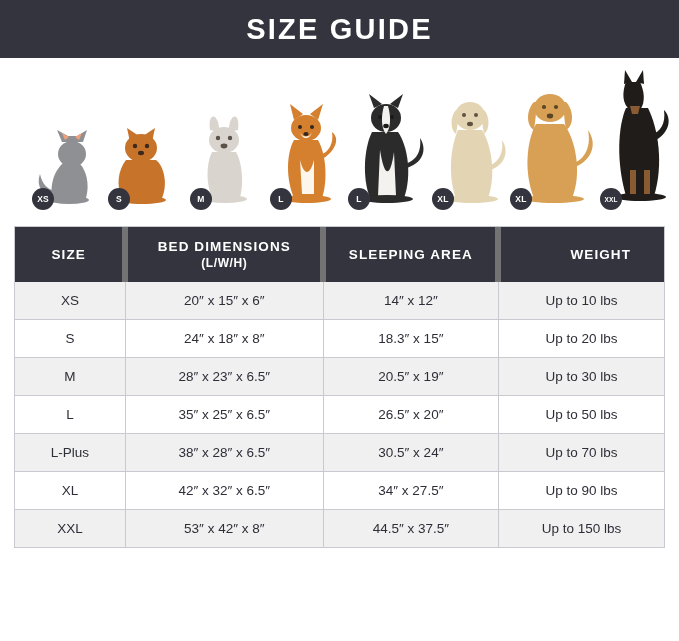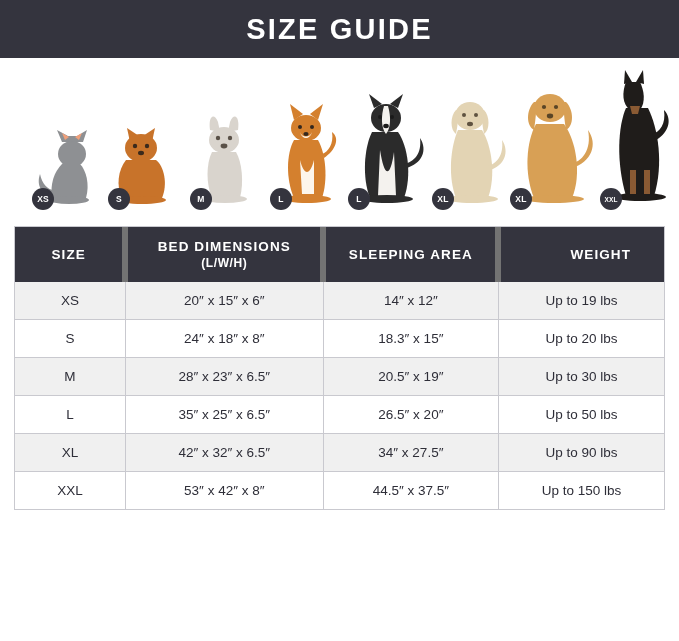--- a/index.html
+++ b/index.html
@@ -320,41 +320,47 @@
           <th>
             <span>WEIGHT</span>
           </th>
         </tr>
       </thead>
       <tbody>
         <tr>
           <td>XS</td>
           <td>20″ x 15″ x 6″</td>
           <td>14″ x 12″</td>
-          <td>Up to 19 lbs</td>
+          <td>Up to 10 lbs</td>
         </tr>
         <tr>
           <td>S</td>
           <td>24″ x 18″ x 8″</td>
           <td>18.3″ x 15″</td>
           <td>Up to 20 lbs</td>
         </tr>
         <tr>
           <td>M</td>
           <td>28″ x 23″ x 6.5″</td>
           <td>20.5″ x 19″</td>
           <td>Up to 30 lbs</td>
         </tr>
         <tr>
           <td>L</td>
           <td>35″ x 25″ x 6.5″</td>
           <td>26.5″ x 20″</td>
           <td>Up to 50 lbs</td>
         </tr>
         <tr>
+          <td>L-Plus</td>
+          <td>38″ x 28″ x 6.5″</td>
+          <td>30.5″ x 24″</td>
+          <td>Up to 70 lbs</td>
+        </tr>
+        <tr>
           <td>XL</td>
           <td>42″ x 32″ x 6.5″</td>
           <td>34″ x 27.5″</td>
           <td>Up to 90 lbs</td>
         </tr>
         <tr>
           <td>XXL</td>
           <td>53″ x 42″ x 8″</td>
           <td>44.5″ x 37.5″</td>
           <td>Up to 150 lbs</td>

